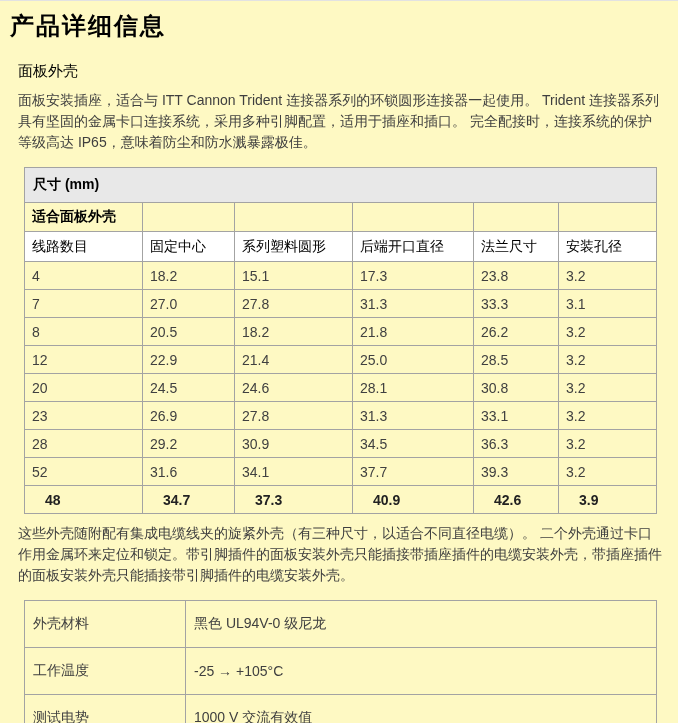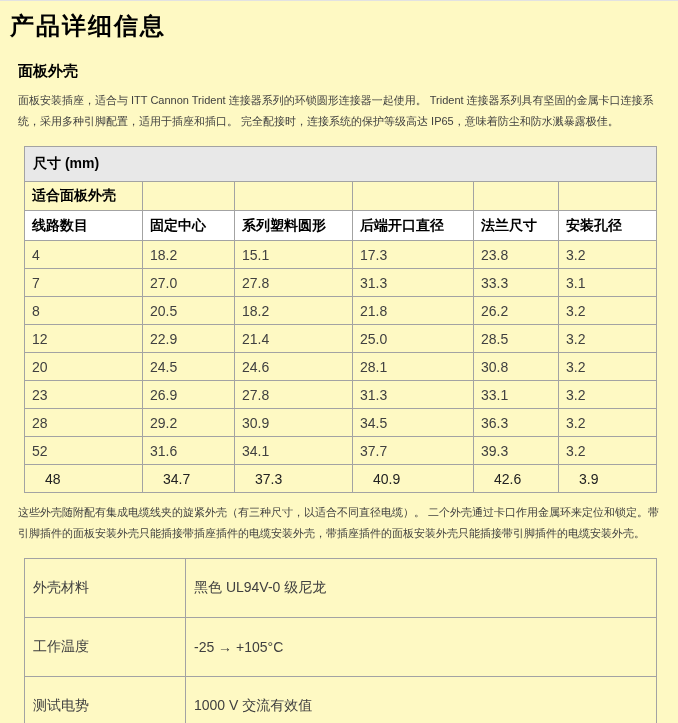--- a/index.html
+++ b/index.html
@@ -19,27 +19,27 @@
   .page-title {
     margin: 9px 0 0 10px;
     font-size: 24px;
     font-weight: bold;
     color: #000;
     letter-spacing: 2px;
   }
   .section-heading {
     margin: 20px 0 0 18px;
     font-size: 15px;
-    font-weight: bold;
+    font-weight: normal;
     color: #000;
   }
   .body-text {
     margin: 9px 16px 14px 18px;
     width: 644px;
-    font-size: 11px;
+    font-size: 14px;
     line-height: 21px;
     color: #3f3f3f;
   }
   table {
     border-collapse: collapse;
     table-layout: fixed;
     margin-left: 24px;
     width: 632px;
     font-size: 14px;
   }
@@ -58,29 +58,29 @@
     color: #000;
     height: 26px;
     padding: 8px 8px;
   }
   .subtitle-cell {
     font-weight: bold;
     color: #000;
     height: 30px;
   }
   .dim-table th {
-    font-weight: bold;
+    font-weight: normal;
     color: #000;
     background: #fff;
     height: 30px;
   }
   .dim-table td { height: 28px; }
-  .bold-row td { font-weight: normal; color: #222; padding-left: 20px; }
+  .bold-row td { font-weight: bold; color: #222; padding-left: 20px; }
   .specs-table { margin-top: 6px; }
-  .specs-table td { height: 31px; padding: 20px 8px; }
+  .specs-table td { height: 31px; padding: 14px 8px; }
 </style>
 </head>
 <body>
 
 <div class="page">
 
   <h1 class="page-title">产品详细信息</h1>
 
   <h2 class="section-heading">面板外壳</h2>
   <p class="body-text">面板安装插座，适合与 ITT Cannon Trident 连接器系列的环锁圆形连接器一起使用。 Trident 连接器系列具有坚固的金属卡口连接系统，采用多种引脚配置，适用于插座和插口。 完全配接时，连接系统的保护等级高达 IP65，意味着防尘和防水溅暴露极佳。</p>

